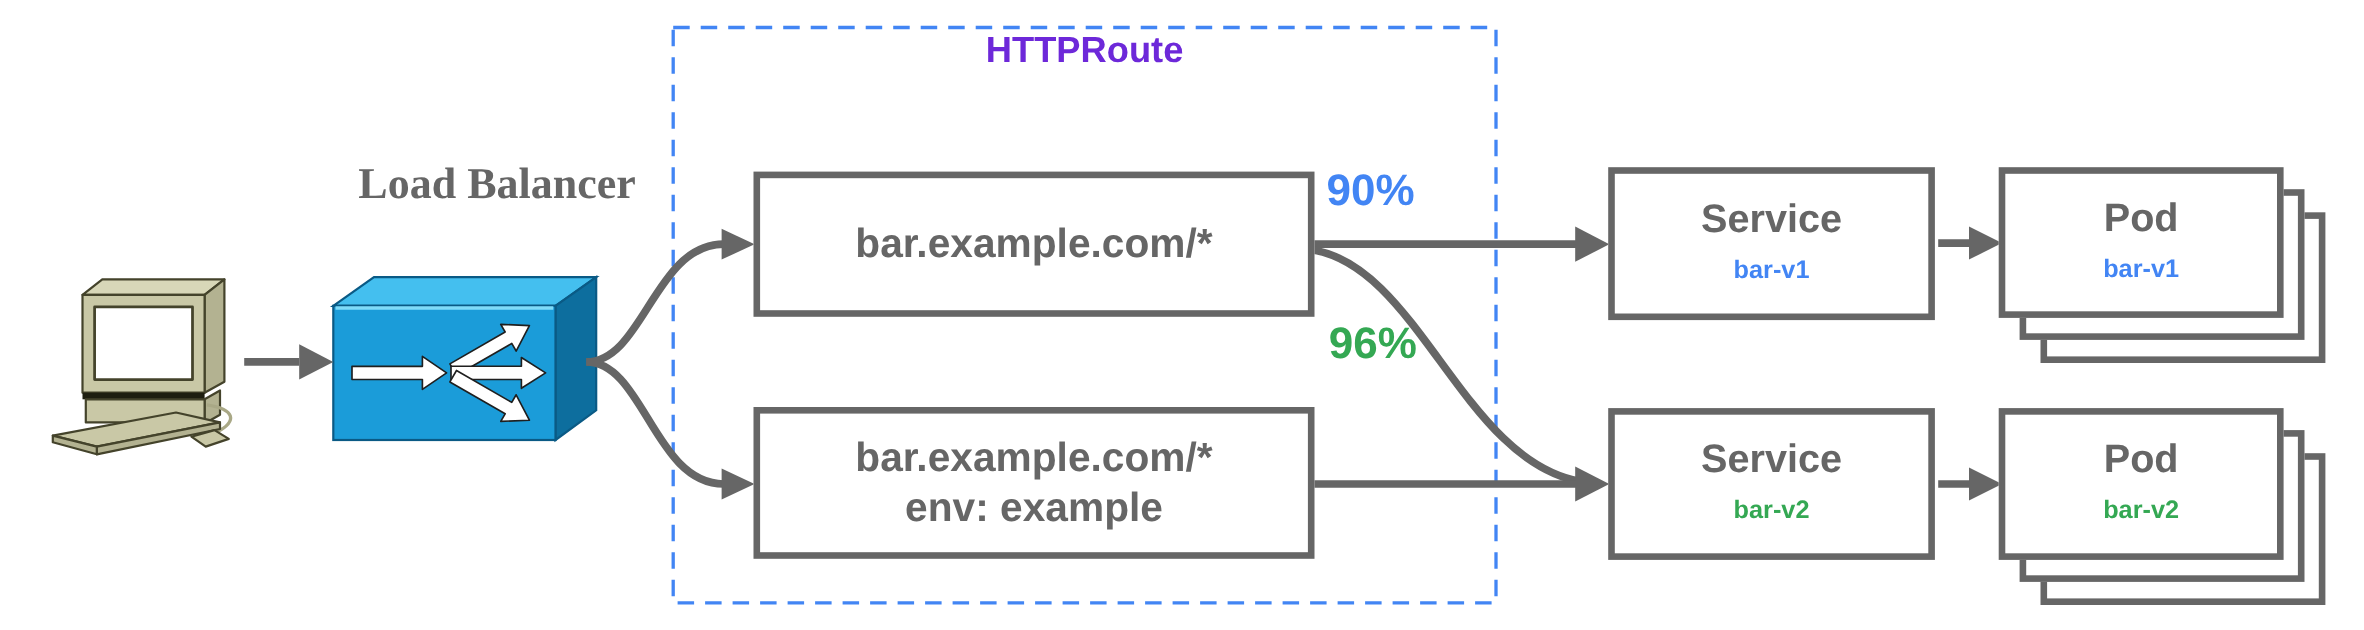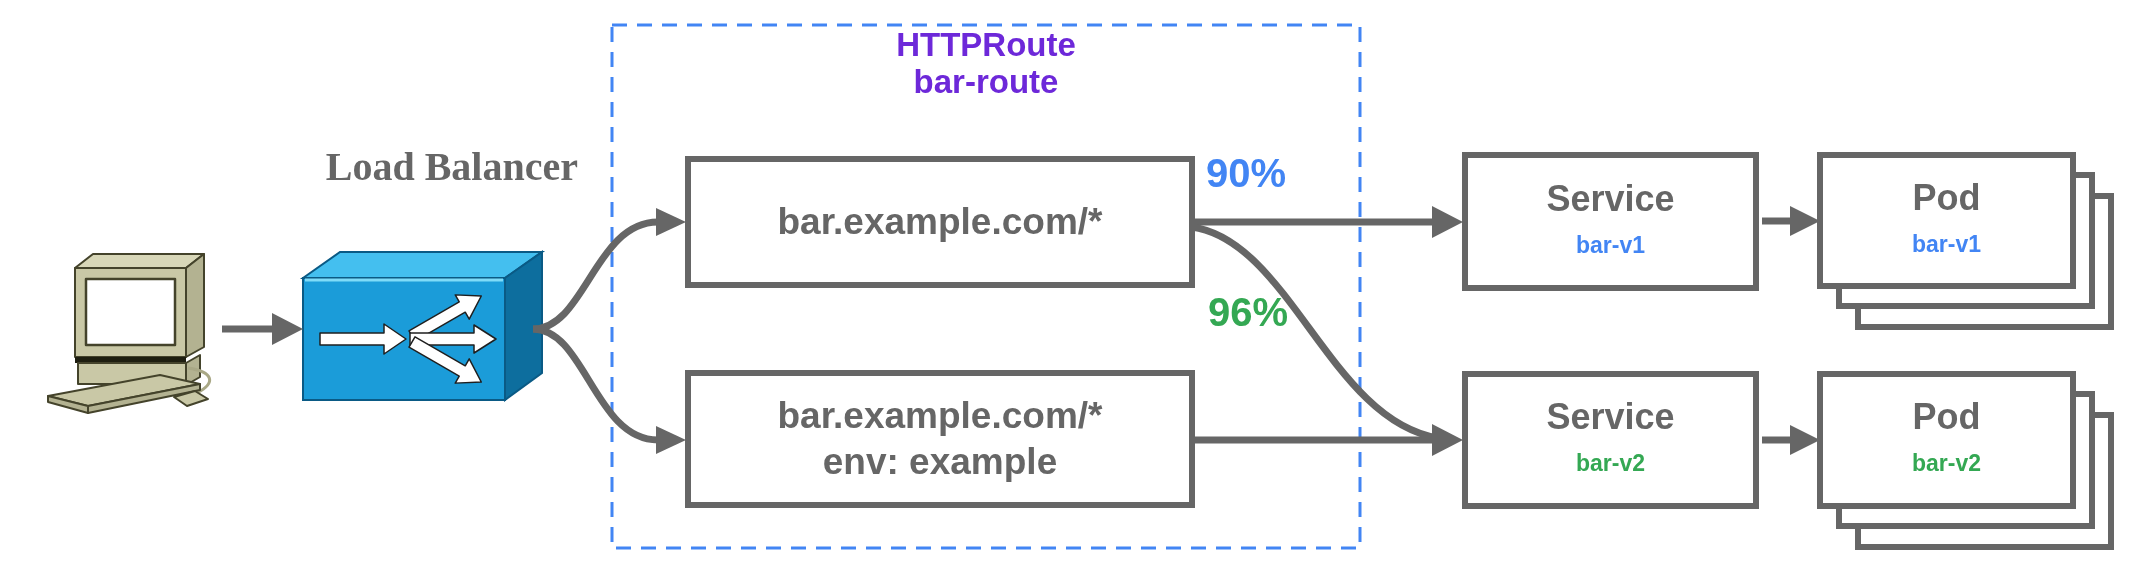--- a/index.html
+++ b/index.html
@@ -98,21 +98,20 @@
       <polygon points="1432,424 1463,440 1432,456"></polygon>
       <polygon points="1790,206 1820,221 1790,236"></polygon>
       <polygon points="1790,425 1820,440 1790,455"></polygon>
     </g>
   </svg>
 
   <div class="lb-label">Load Balancer</div>
 
   <div class="httproute-title" style="color: #6d28d9;">
     <div>HTTPRoute</div>
-    <div>bar-route</div>
   </div>
 
   <div class="box route-box route-1">
     <div class="line">bar.example.com/*</div>
   </div>
   <div class="box route-box route-2">
     <div class="line">bar.example.com/*</div>
     <div class="line">env: example</div>
   </div>
 

